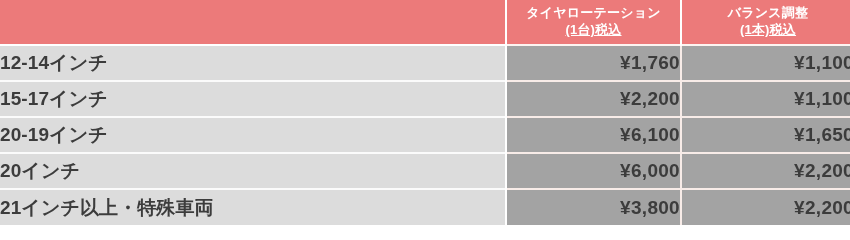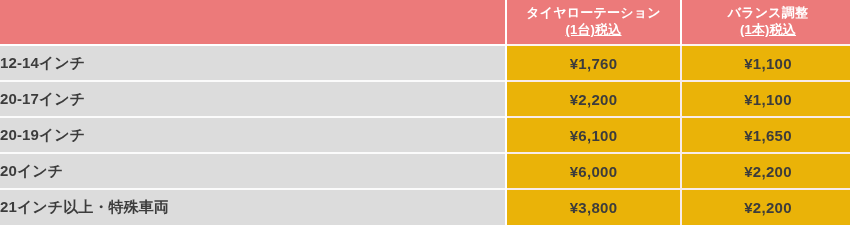--- a/index.html
+++ b/index.html
@@ -52,21 +52,21 @@
     text-decoration: underline;
   }
 
   
   .price-table tbody tr {
     height: 36px;
   }
   .price-table tbody td {
     padding: 0;
     margin: 0;
-    font-size: 15px;
+    font-size: 19px;
     font-weight: bold;
     color: #3c3c3c;
     vertical-align: middle;
   }
 
   
   td.cell-label {
     background: #dcdcdc;
     color: #3a3a3a;
     text-align: left;
@@ -74,22 +74,22 @@
     border-top: 2px solid #fbfbfb;
     border-right: 2px solid #ffffff;
     letter-spacing: 0.1px;
   }
   tbody tr:first-child td.cell-label {
     border-top: 2px solid #ffffff;
   }
 
   
   td.cell-price {
-    background: #eab308;
-    text-align: center;
+    background: #a3a3a3;
+    text-align: right;
     border-top: 2px solid #f8ece8;
     border-right: 2px solid #f8ece8;
     color: #3c3c3c;
     letter-spacing: 0.3px;
   }
   tbody tr:first-child td.cell-price {
     border-top: 2px solid #fdf4f1;
   }
   td.cell-price:last-child {
     border-right: none;
@@ -116,21 +116,21 @@
   </thead>
   <tbody>
 
     <tr>
       <td class="cell-label">12-14インチ</td>
       <td class="cell-price">¥1,760</td>
       <td class="cell-price">¥1,100</td>
     </tr>
 
     <tr>
-      <td class="cell-label">20-17インチ</td>
+      <td class="cell-label">15-17インチ</td>
       <td class="cell-price">¥2,200</td>
       <td class="cell-price">¥1,100</td>
     </tr>
 
     <tr>
       <td class="cell-label">20-19インチ</td>
       <td class="cell-price">¥6,100</td>
       <td class="cell-price">¥1,650</td>
     </tr>
 

